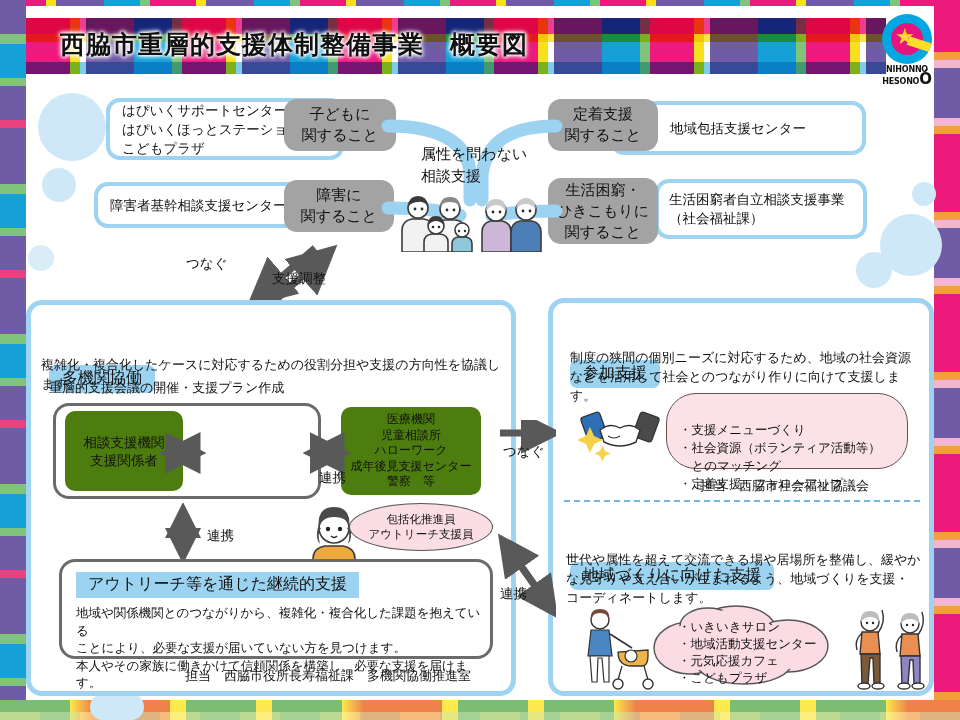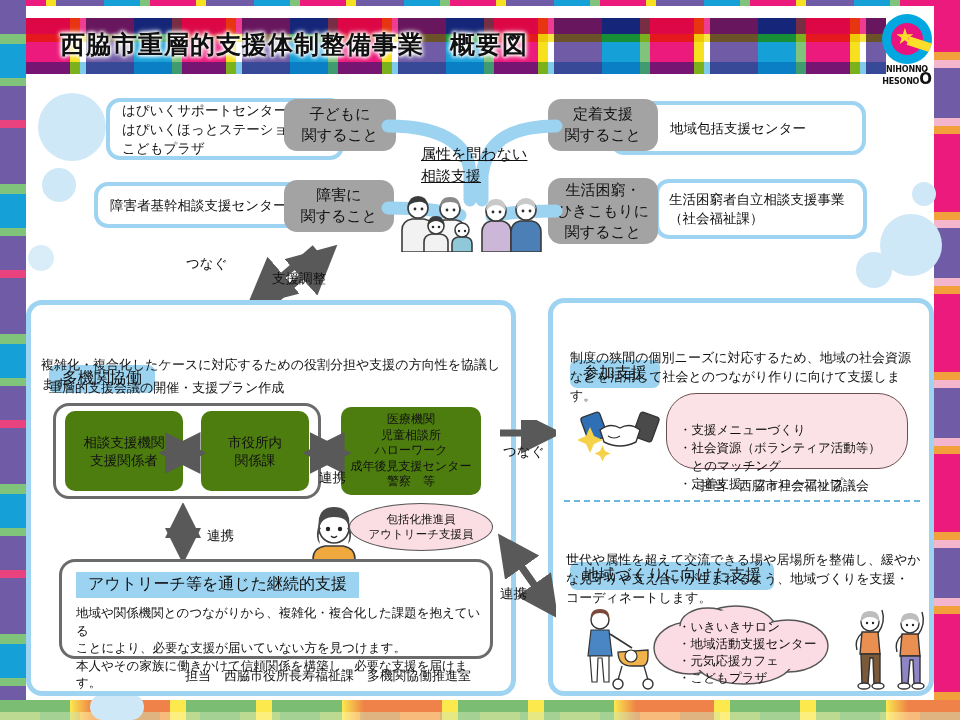--- a/index.html
+++ b/index.html
@@ -107,21 +107,21 @@
     position:absolute;background:#fff;border:4px solid #9ed4f2;border-radius:14px;
     box-sizing:border-box;display:flex;align-items:center;
   }
   .org-text{font-size:13.5px;color:#111;line-height:19px;white-space:pre-line;}
   .cat-tab{
     position:absolute;background:#a3a3a3;border-radius:13px;
     display:flex;align-items:center;justify-content:center;text-align:center;
     font-size:15px;color:#111;line-height:21px;white-space:pre-line;
   }
 
-  .center-note{position:absolute;font-size:15px;line-height:22px;color:#111;white-space:pre-line;text-decoration:underline;}
+  .center-note{position:absolute;font-size:15px;line-height:22px;color:#111;white-space:pre-line;}
 
   
   .family{position:absolute;}
 
   
   .arrow-label{position:absolute;font-size:13.5px;color:#111;}
 
   
   .panel{
     position:absolute;background:#fff;border:5px solid #9ed4f2;border-radius:16px;
@@ -306,24 +306,20 @@
     <div class="panel-desc" style="position:absolute;left:10px;top:50px;width:470px;">複雑化・複合化したケースに対応するための役割分担や支援の方向性を協議します。</div>
 
     <div class="panel-sub" style="position:absolute;left:18px;top:74px;">重層的支援会議の開催・支援プラン作成</div>
 
     <div class="round-group" style="left:22px;top:98px;width:268px;height:96px;"></div>
 
     <div class="blue-card" style="left:34px;top:106px;width:118px;height:80px;">
       <span>相談支援機関
 支援関係者</span>
     </div>
-    <div class="blue-card" style="left:170px;top:106px;width:108px;height:80px;">
-      <span>市役所内
-関係課</span>
-    </div>
     <div class="blue-card small" style="left:310px;top:102px;width:140px;height:88px;">
       <span>医療機関
 児童相談所
 ハローワーク
 成年後見支援センター
 警察　等</span>
     </div>
 
     <svg width="470" height="110" style="position:absolute;left:10px;top:96px;pointer-events:none;">
       <defs>

